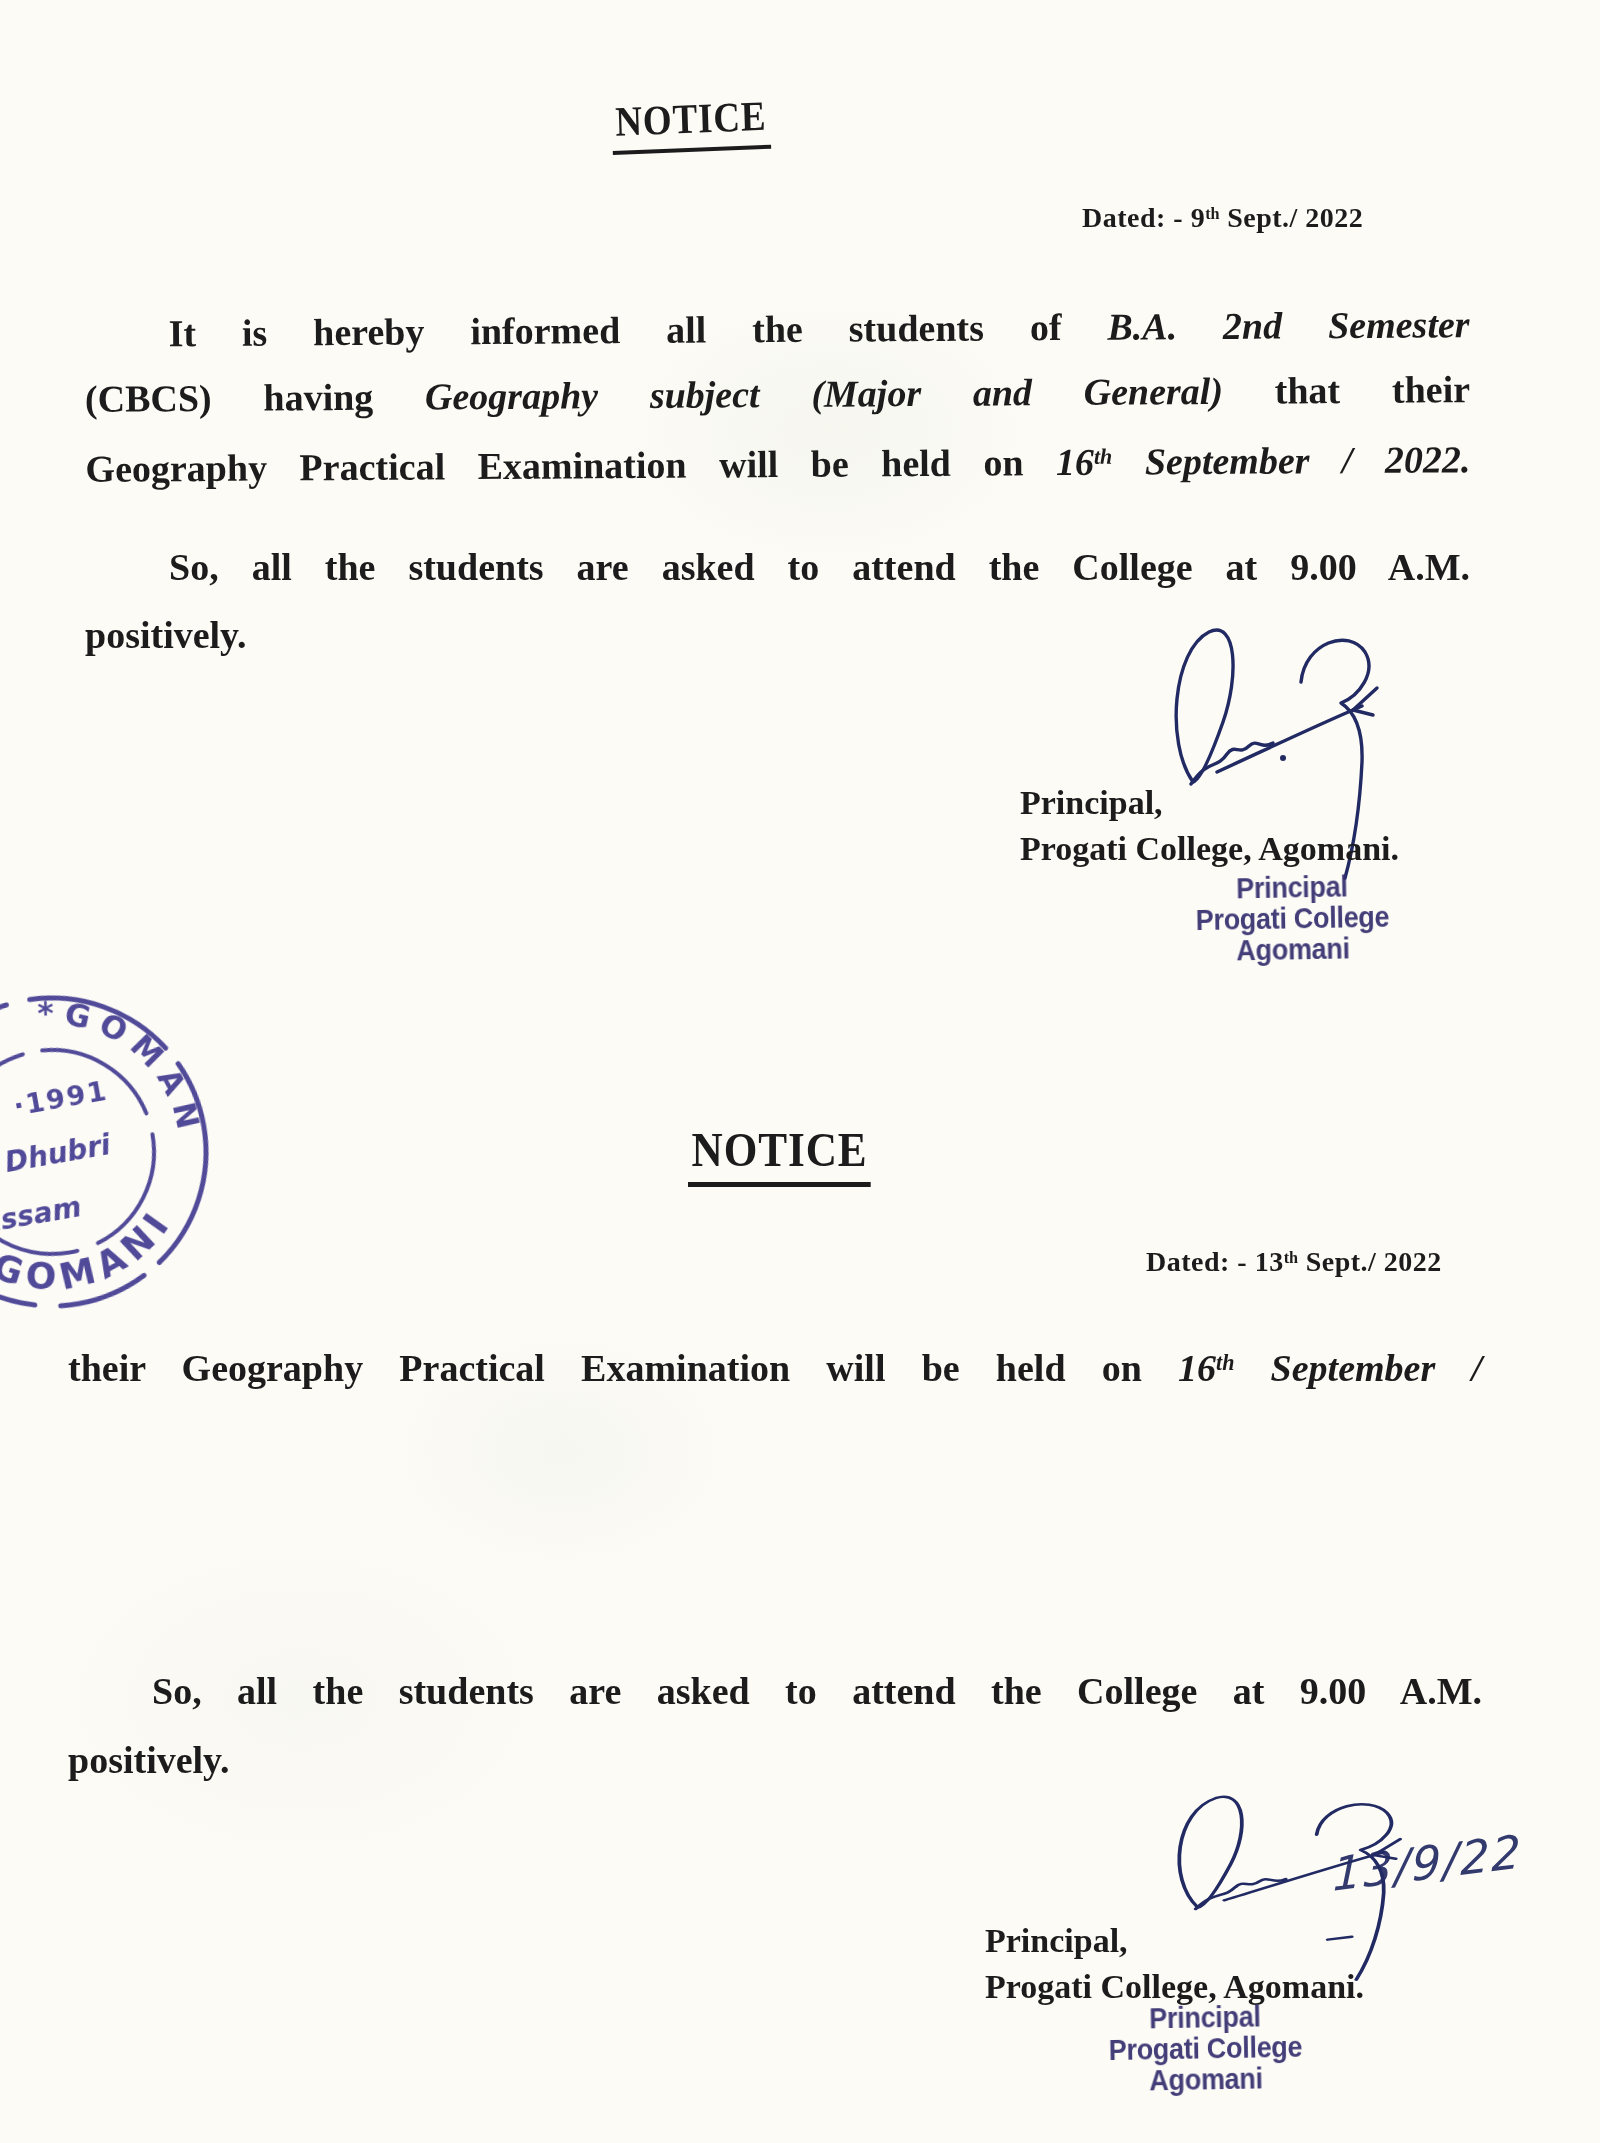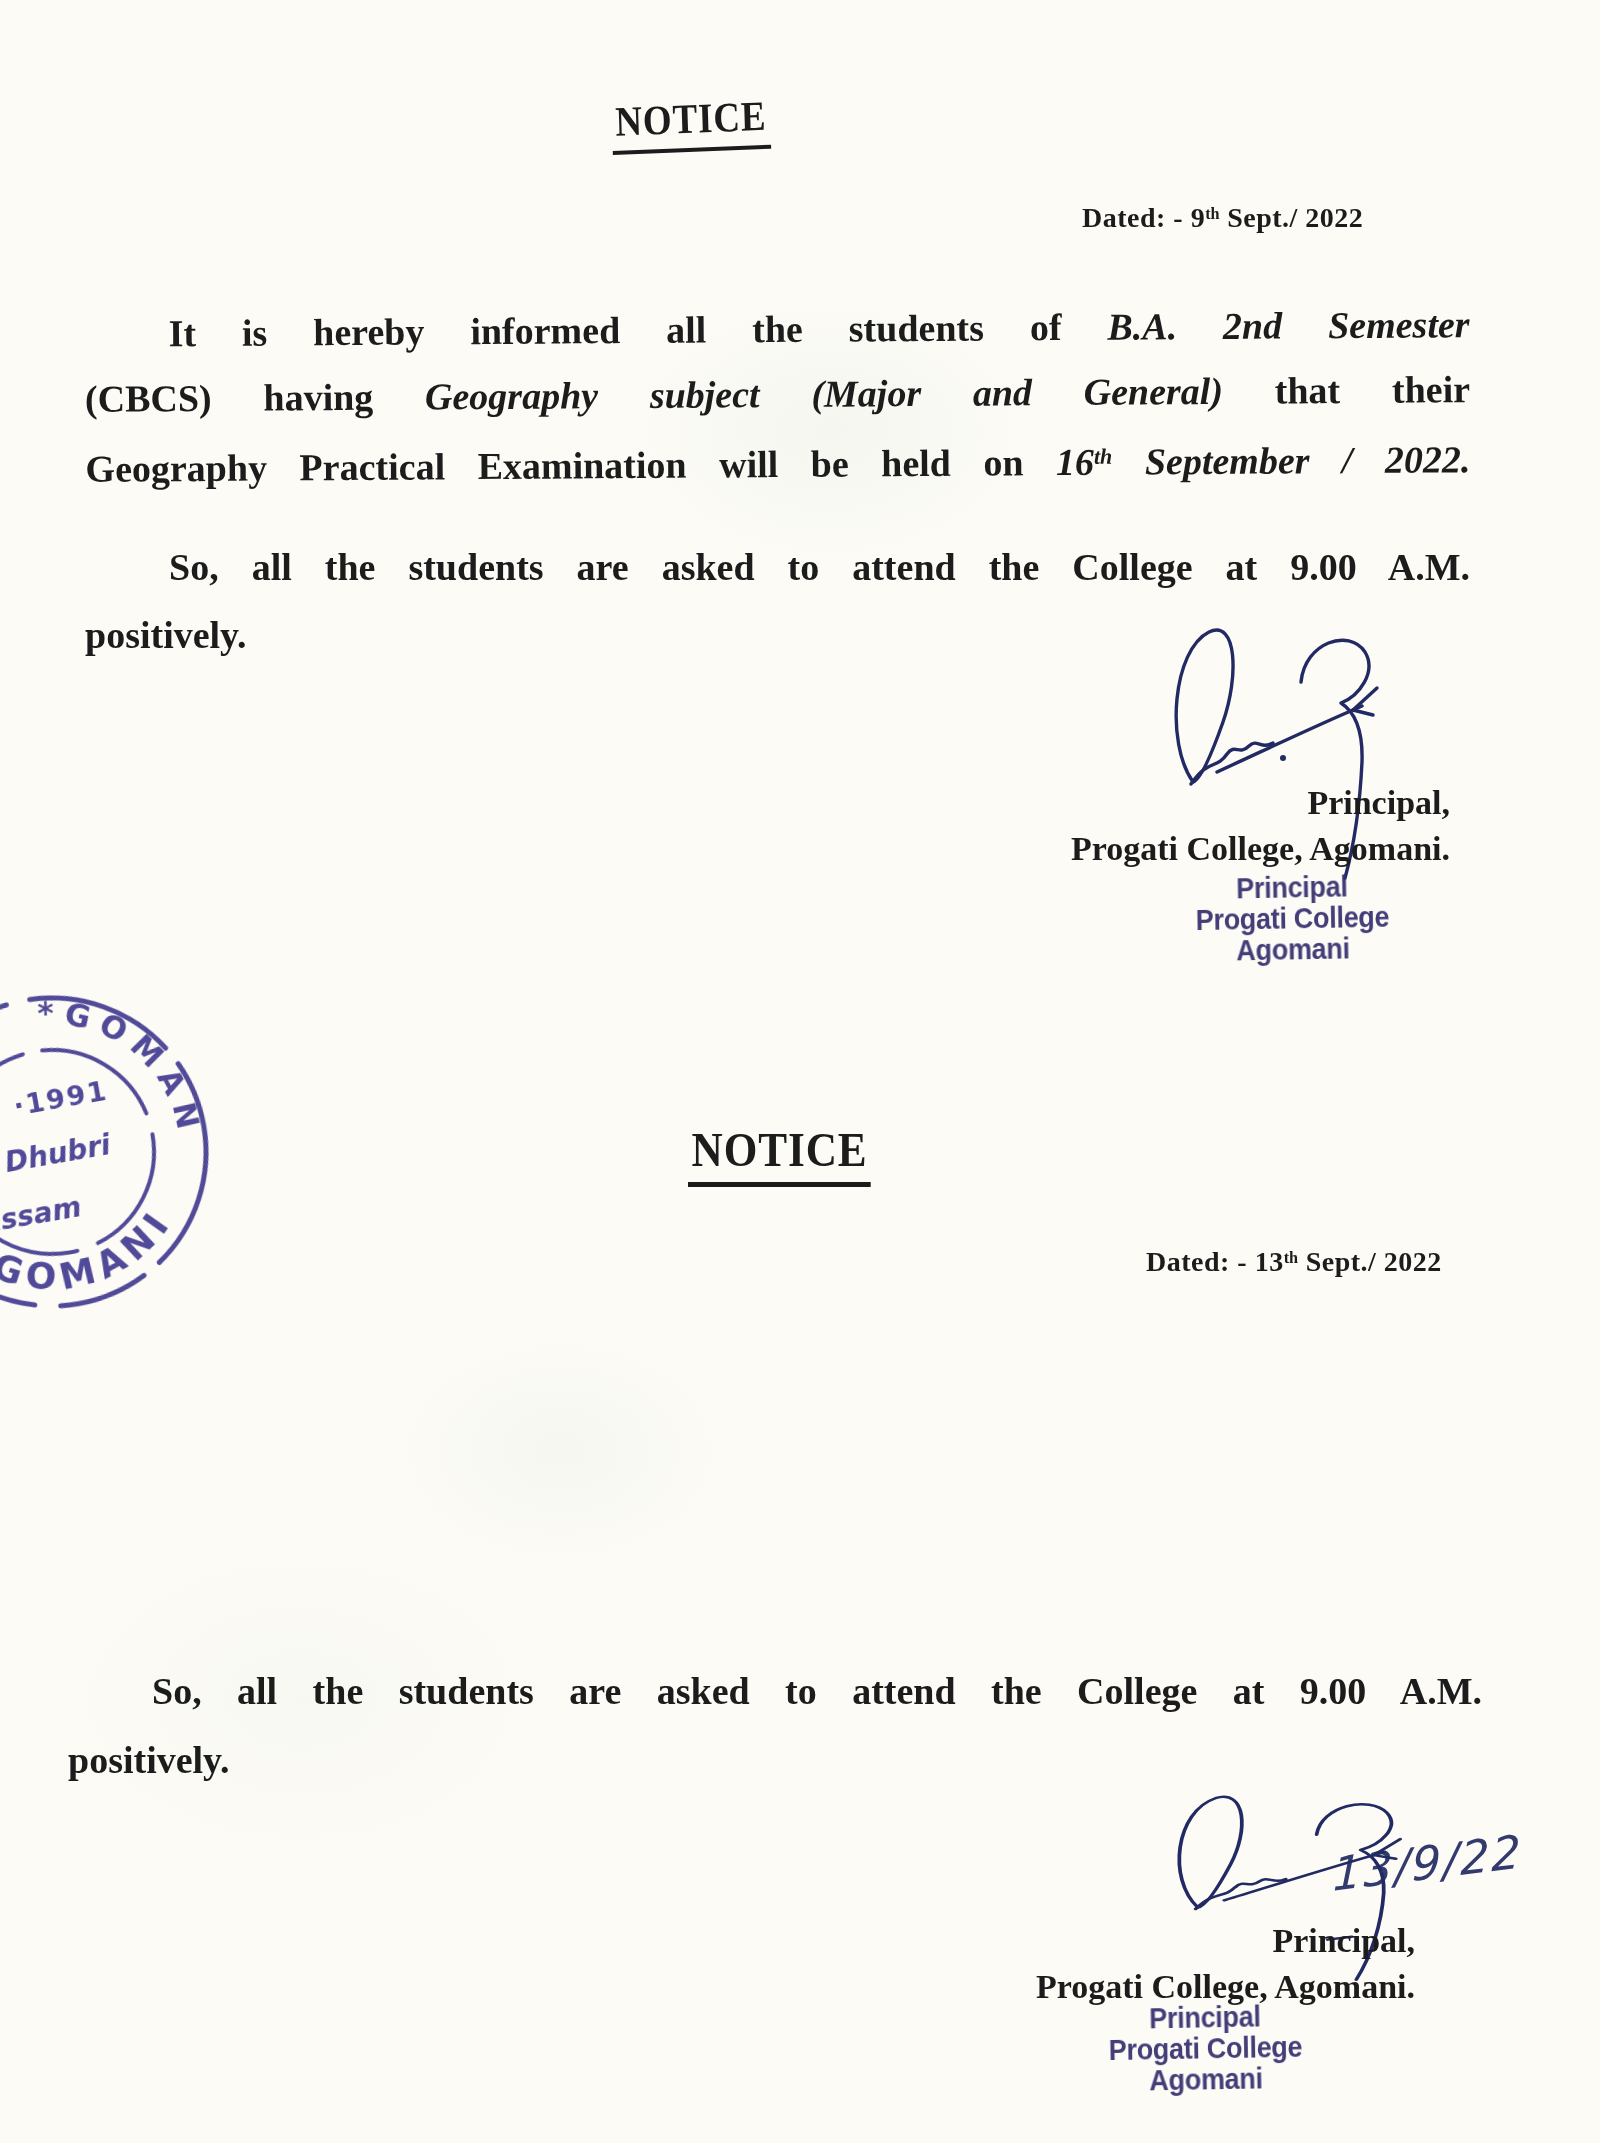--- a/index.html
+++ b/index.html
@@ -39,21 +39,21 @@
   .date-line{font-size:28px;letter-spacing:.5px;}
   
   .para{font-size:38px;}
   .bline{height:65px;line-height:62px;white-space:nowrap;text-align:justify;text-align-last:justify;}
   .para2 .bline{height:69px;line-height:66px;}
   .bline.last{text-align-last:left;white-space:normal;}
   .bline.ind{padding-left:84px;}
   .it{font-style:italic;}
   .sup{font-size:.58em;vertical-align:.5em;letter-spacing:0;}
   
-  .signblock{text-align:right;font-size:34px;line-height:46px;}
+  .signblock{text-align:left;font-size:34px;line-height:46px;}
   
   .stampblock{
     text-align:center;color:var(--stamp);
     font-family:"Liberation Sans", sans-serif;font-weight:bold;
     font-size:27px;line-height:29px;letter-spacing:-.3px;
     filter:blur(.5px);
     transform:rotate(-1deg) scaleY(1.06);
     opacity:.92;
   }
   
@@ -136,20 +136,21 @@
     </svg>
   </div>
 
   <div class="abs" style="left:688px;top:1122px;">
     <div class="notice-title t2" style="transform:scaleX(.9) rotate(0deg);">NOTICE</div>
   </div>
 
   <div class="abs date-line" style="left:1146px;top:1246px;"><span>Dated: - 13</span><span class="sup">th</span><span> Sept./ 2022</span></div>
 
   <div class="abs para para2" style="left:68px;top:1330px;width:1414px;">
+    <div class="bline"><span>their Geography Practical Examination will be held on </span><span class="it">16</span><span class="it sup">th</span><span class="it"> September /</span></div>
   </div>
 
   <div class="abs para para2" style="left:68px;top:1658px;width:1414px;">
     <div class="bline ind"><span>So, all the students are asked to attend the College at 9.00 A.M.</span></div>
     <div class="bline last"><span>positively.</span></div>
   </div>
 
   <svg class="abs" style="left:1112px;top:1772px;" width="330" height="215" viewBox="0 0 300 295" preserveAspectRatio="none">
     <path class="sigpath" d="M78,186 C50,146 58,54 94,36 C122,23 124,80 108,126 C96,160 85,184 78,186"></path>
     <path class="sigpath" d="M76,188 C94,162 101,174 112,158 C120,147 124,160 134,150 C142,142 146,154 158,147"></path>

